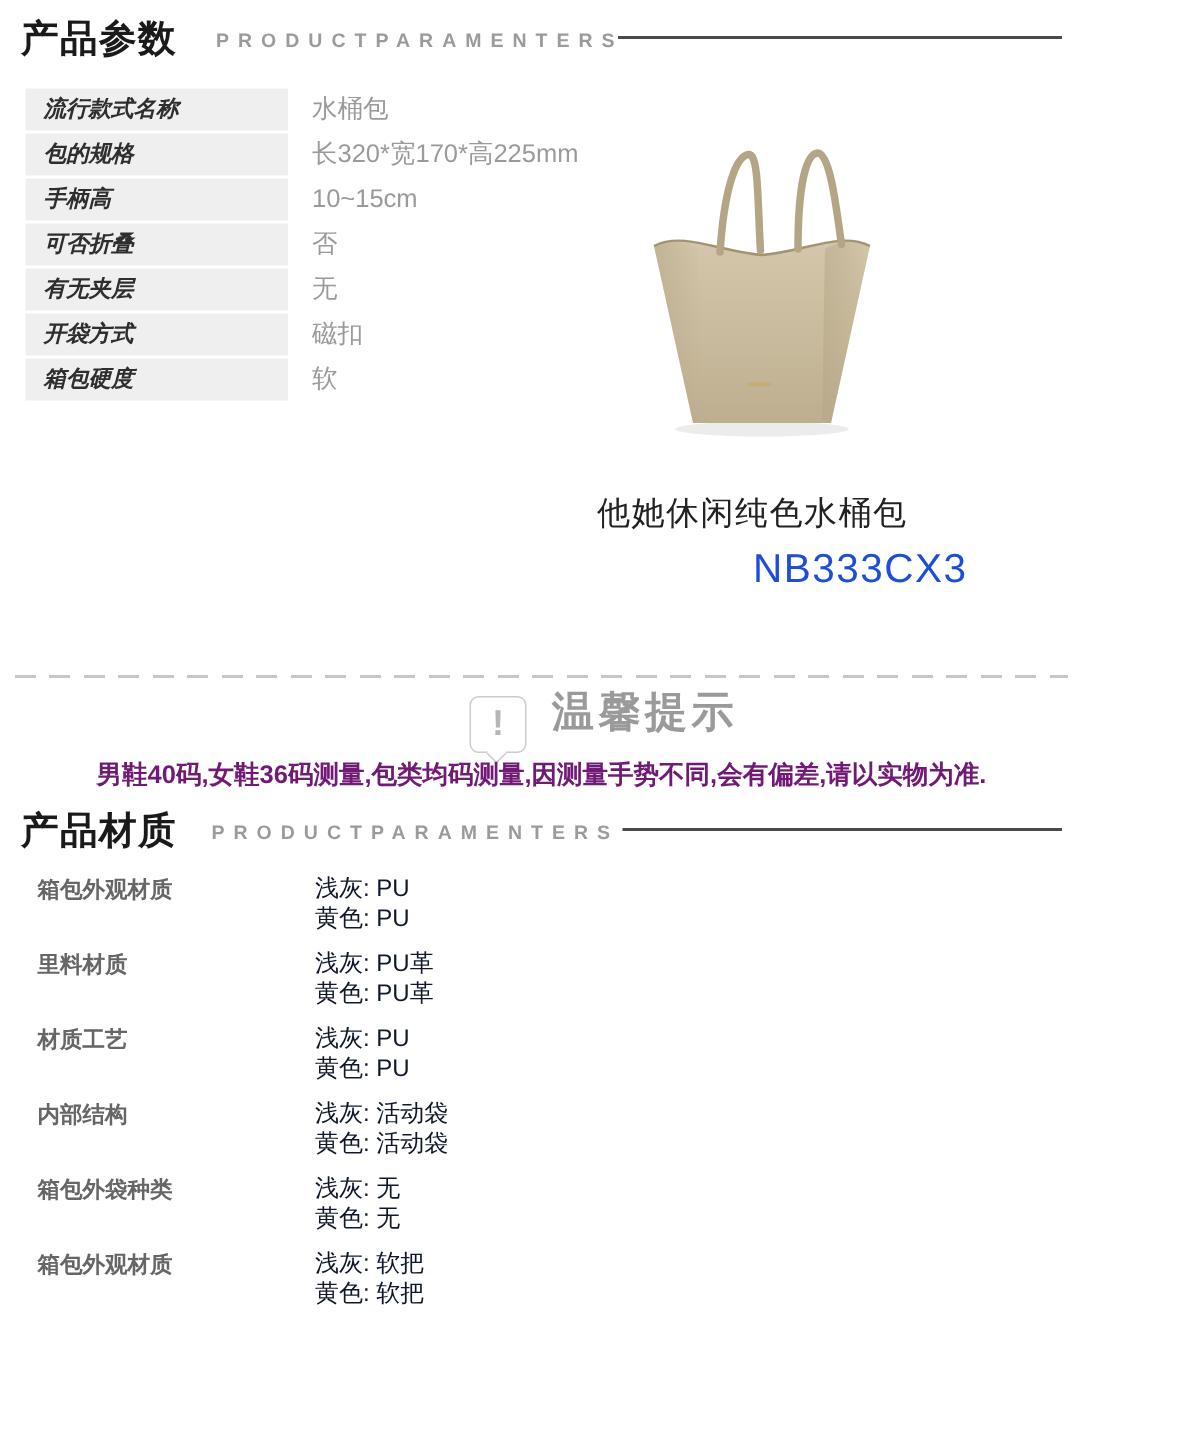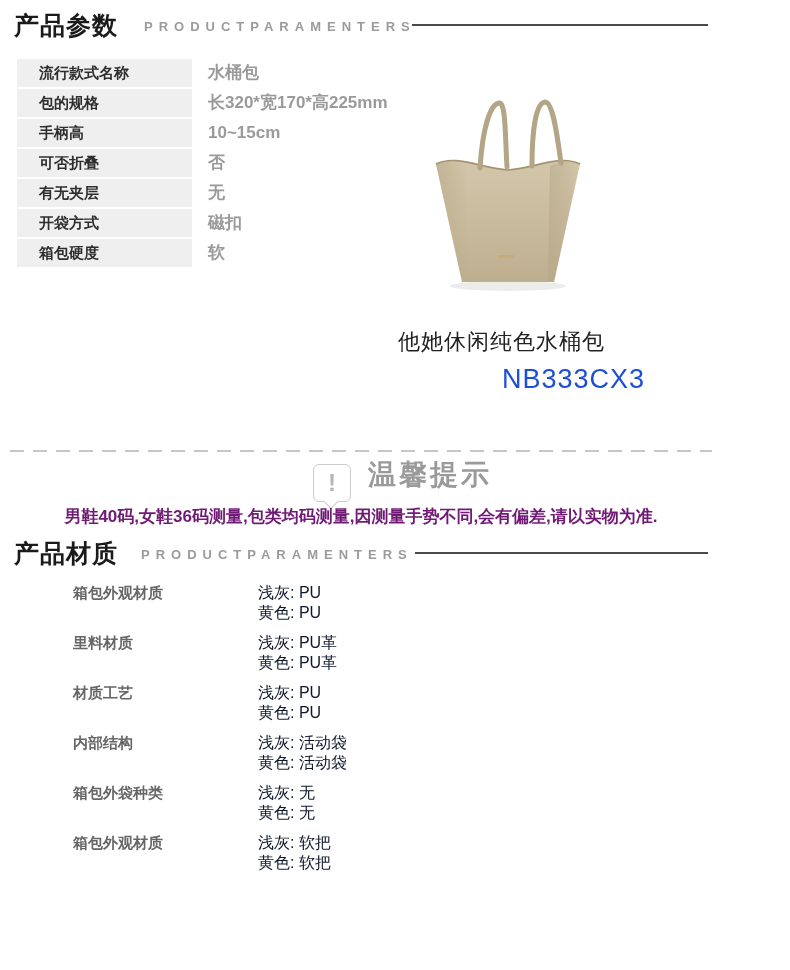--- a/index.html
+++ b/index.html
@@ -29,25 +29,25 @@
   #materials-title { top:537px; }
   #materials-sub   { left:141px; top:547px; }
   #materials-line  { left:415px; right:14px; top:552px; }
 
   
   .params-table { position:absolute; left:17px; top:59px; width:450px; }
   .p-row { height:28px; margin-bottom:2px; position:relative; }
   .p-label {
     position:absolute; left:0; top:0; width:175px; height:28px;
     background:#efefef; color:#2e2e2e; font-size:15px; font-weight:bold;
-    line-height:28px; padding-left:22px;
+    line-height:28px; padding-left:12px;font-style:italic;
   }
   .p-value {
     position:absolute; left:191px; top:0; height:28px; line-height:28px;
-    color:#9a9a9a; font-size:17px; white-space:nowrap;font-weight:bold;
+    color:#9a9a9a; font-size:17px; white-space:nowrap;
   }
 
   
   .bag-figure { position:absolute; left:428px; top:90px; width:160px; height:205px; }
   .product-name {
     position:absolute; left:398px; top:327px;
     font-size:22px; color:#222; letter-spacing:1px; white-space:nowrap;
   }
   .product-model {
     position:absolute; left:502px; top:364px;
@@ -76,21 +76,21 @@
     position:absolute; left:368px; top:456px;
     font-size:28px; font-weight:bold; color:#9a9a9a; letter-spacing:3px; white-space:nowrap;
   }
   .tip-text {
     position:absolute; left:0; right:0; top:505px; text-align:center;
     font-size:17px; font-weight:bold; color:#701a75; white-space:nowrap;
   }
 
   
   .materials-table { position:absolute; left:25px; top:583px; width:600px; }
-  .m-row { position:relative; height:40px; margin-bottom:10px;margin-left:48px; }
+  .m-row { position:relative; height:40px; margin-bottom:10px; }
   .m-label {
     position:absolute; left:0; top:1px; width:170px;
     color:#666666; font-size:15px; font-weight:bold;
   }
   .m-values { position:absolute; left:185px; top:0; }
   .m-line { color:#0f172a; font-size:16px; line-height:20px; white-space:nowrap; }
 </style>
 </head>
 <body>
 

